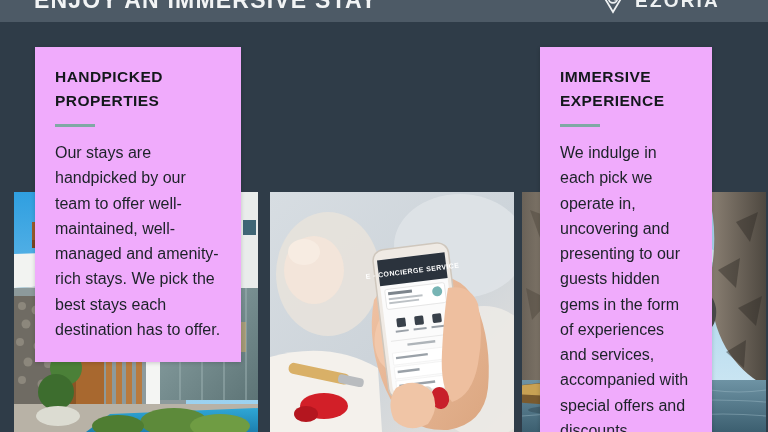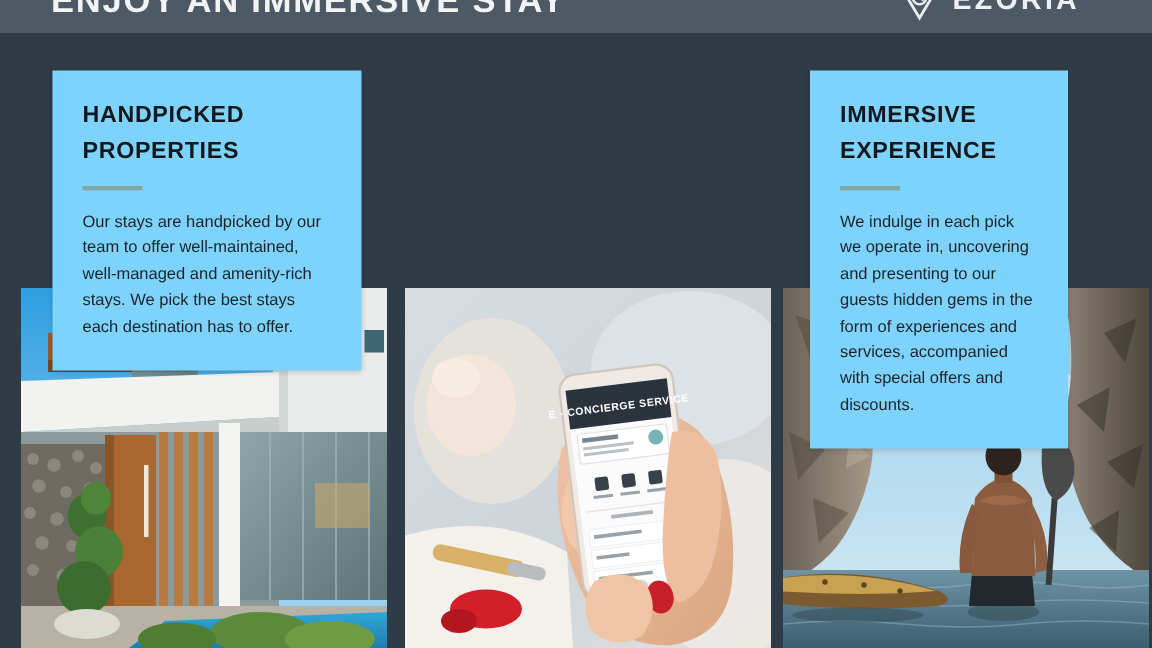--- a/index.html
+++ b/index.html
@@ -74,42 +74,42 @@
     overflow: hidden;
     background: #7d8a91;
   }
   .photo svg { display: block; width: 100%; height: 100%; }
 
   
   .card {
     position: absolute;
     left: 25px; top: 25px;
     width: 206px;
-    background: #7dd3fc;
+    background: #f0abfc;
     padding: 18px 20px 20px 20px;
     box-shadow: 0 1px 4px rgba(0,0,0,0.18);
   }
   .card-2 { left: 19px; width: 212px; }
   .card-3 { left: 22px; width: 172px; }
 
   .card-heading {
     font-size: 15.5px;
     font-weight: 700;
     line-height: 1.55;
     letter-spacing: 0.45px;
     color: #14181c;
     text-transform: uppercase;
   }
   .card-rule {
     width: 40px; height: 3px;
     background: #7fa9a4;
     margin: 11px 0 13px 0;
   }
   .card-body {
-    font-size: 11px;
+    font-size: 16px;
     line-height: 1.58;
     color: #1c2228;
     font-weight: 400;
   }
 </style>
 </head>
 <body>
 
 <div class="slide">
 

